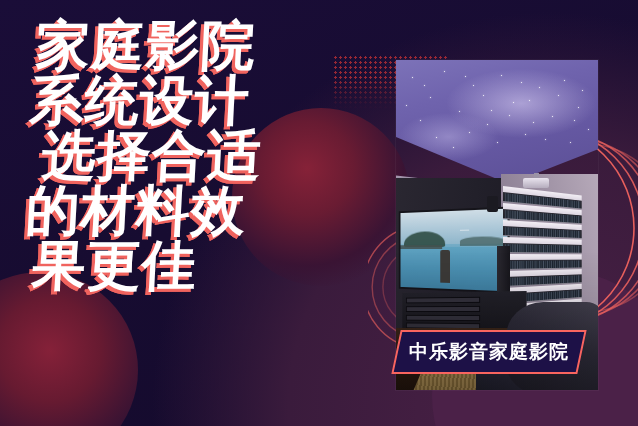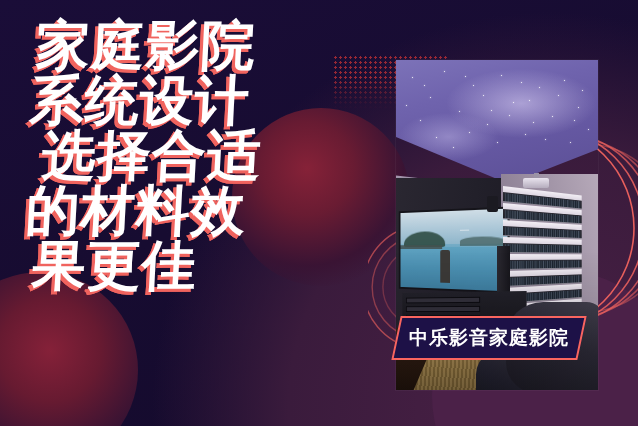--- a/index.html
+++ b/index.html
@@ -191,21 +191,21 @@
   }
   .amp{
     position:absolute;right:12px;top:254px;width:40px;height:18px;
     background:linear-gradient(180deg,#d8d2dc,#8d8695);border-radius:1px;
     transform:perspective(140px) rotateY(14deg);
   }
   .dimmer{position:absolute;inset:0;background:linear-gradient(180deg,rgba(0,0,0,0) 58%,rgba(0,0,0,.22) 100%);}
 
   
   .badge{
-    position:absolute;left:396px;top:316px;width:186px;height:44px;z-index:8;
+    position:absolute;left:396px;top:330px;width:186px;height:44px;z-index:8;
   }
   .badge .shape{
     position:absolute;inset:0;
     background:#1d1147;
     border:2px solid #f9655f;
     transform:skewX(-12deg);
   }
   .badge .txt{
     position:absolute;inset:0;
     display:flex;align-items:center;justify-content:center;

